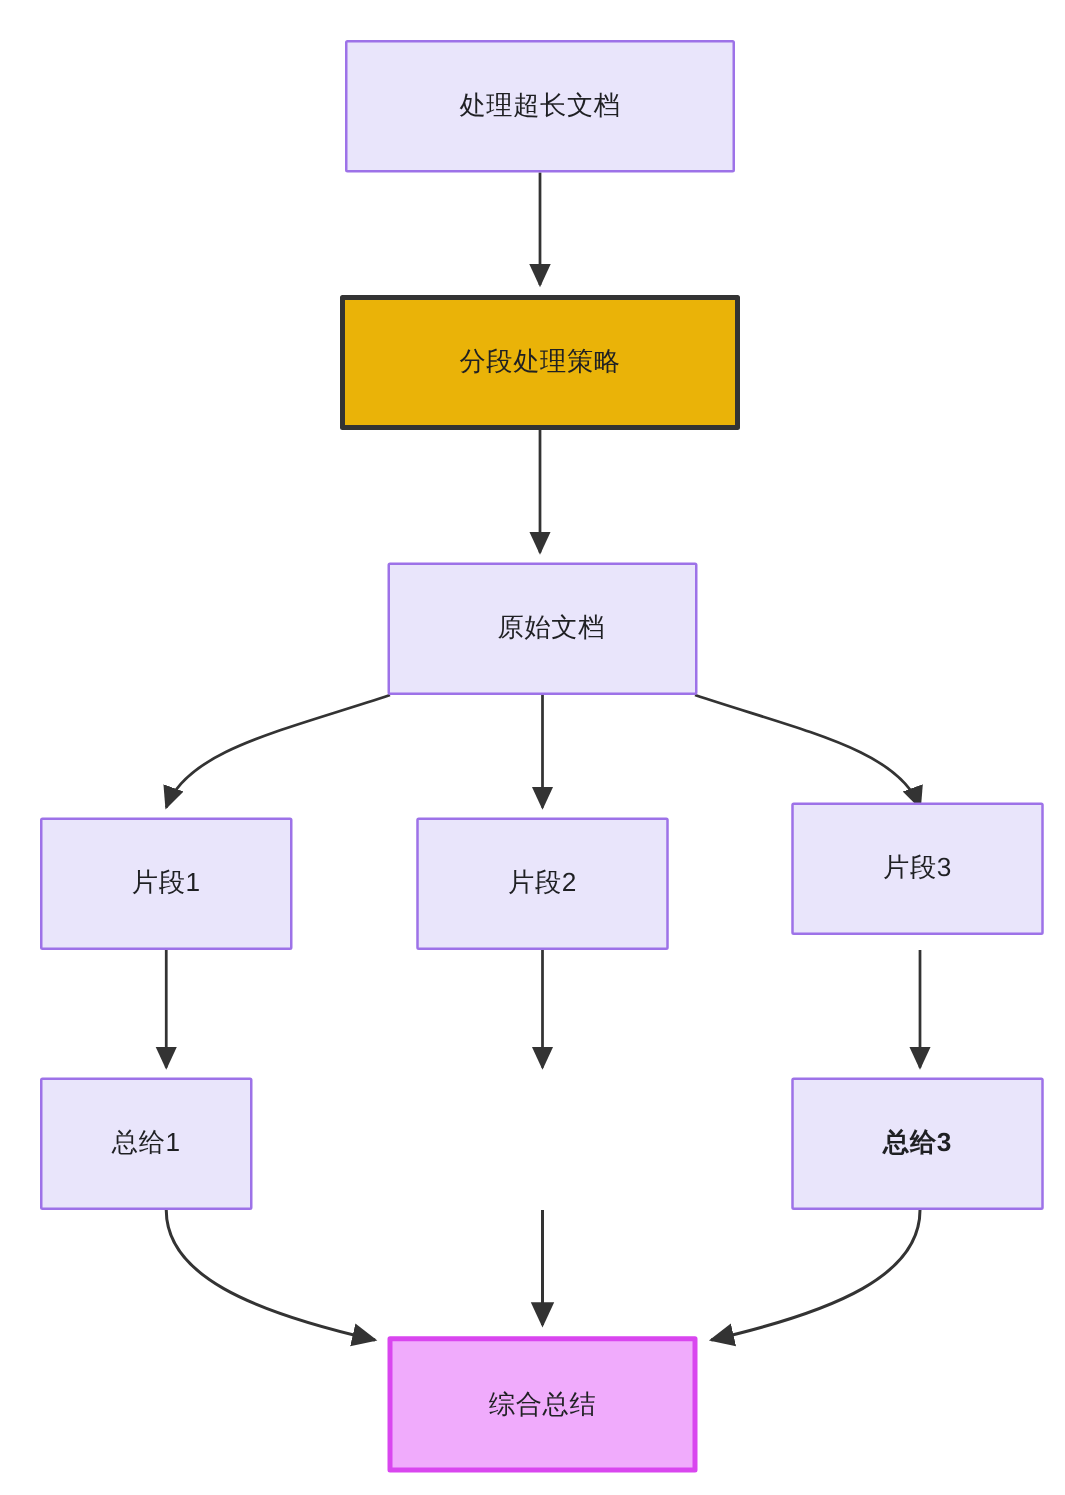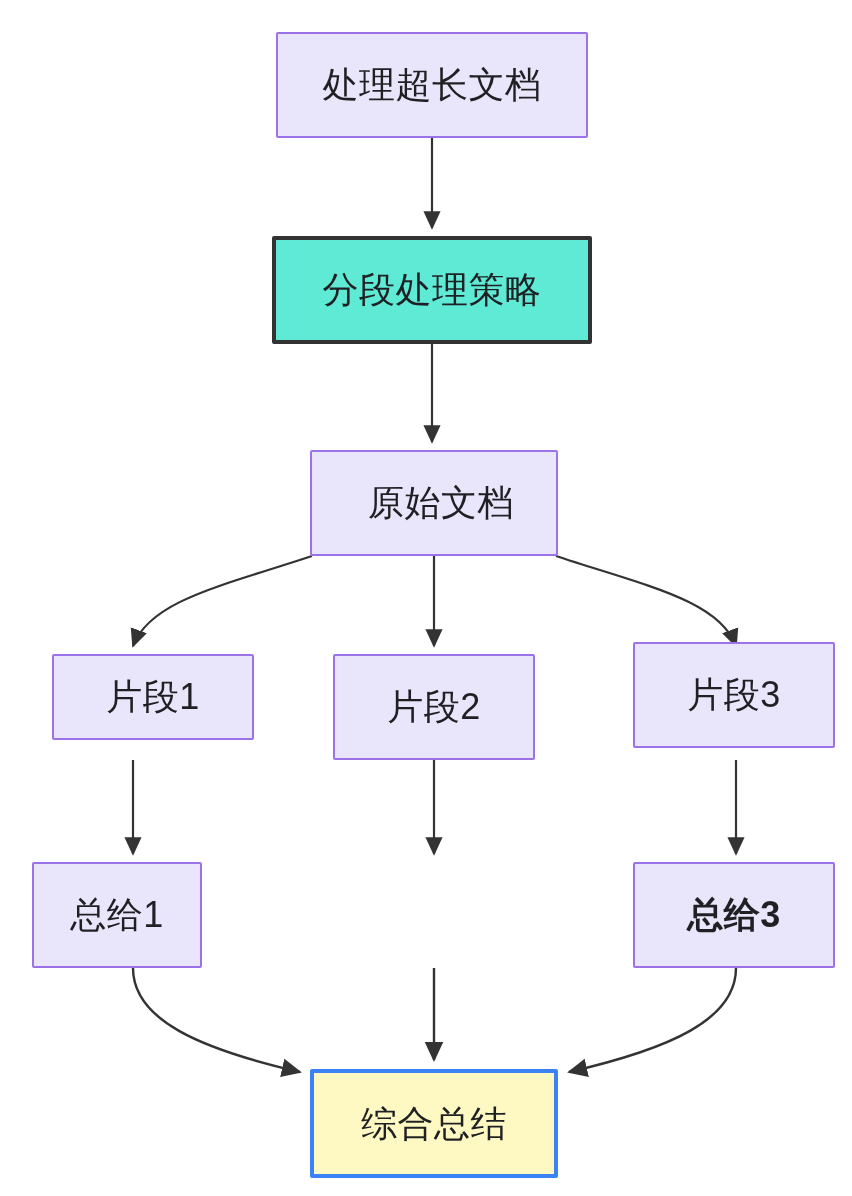--- a/index.html
+++ b/index.html
@@ -29,38 +29,38 @@
     pointer-events: none;
   }
   .node {
     position: absolute;
     box-sizing: border-box;
     display: flex;
     align-items: center;
     justify-content: center;
     text-align: center;
     color: #1f2023;
-    font-size: 36px;
+    font-size: 21px;
     line-height: 1.2;
     letter-spacing: 0.5px;
     z-index: 3;
   }
   .node-normal {
     background: #e9e5fb;
     border: 2px solid #9d72e8;
     border-radius: 2px;
   }
   .node-highlight {
-    background: #5eead4;
+    background: #eab308;
     border: 4px solid #333333;
     border-radius: 2px;
   }
   .node-final {
-    background: #fef9c3;
-    border: 4px solid #3b82f6;
+    background: #f0abfc;
+    border: 4px solid #d946ef;
     border-radius: 2px;
   }
   .node-label {
     display: block;
     white-space: nowrap;
   }
 </style>
 </head>
 <body>
 
@@ -101,21 +101,21 @@
   </div>
 
   <div class="node node-highlight" style="left:272px; top:236px; width:320px; height:108px;">
     <span class="node-label">分段处理策略</span>
   </div>
 
   <div class="node node-normal" style="left:310px; top:450px; width:248px; height:106px;padding-left:14px;">
     <span class="node-label">原始文档</span>
   </div>
 
-  <div class="node node-normal" style="left:32px; top:654px; width:202px; height:86px;margin-left:20px;">
+  <div class="node node-normal" style="left:32px; top:654px; width:202px; height:106px;">
     <span class="node-label">片段1</span>
   </div>
 
   <div class="node node-normal" style="left:333px; top:654px; width:202px; height:106px;">
     <span class="node-label">片段2</span>
   </div>
 
   <div class="node node-normal" style="left:633px; top:642px; width:202px; height:106px;">
     <span class="node-label">片段3</span>
   </div>

